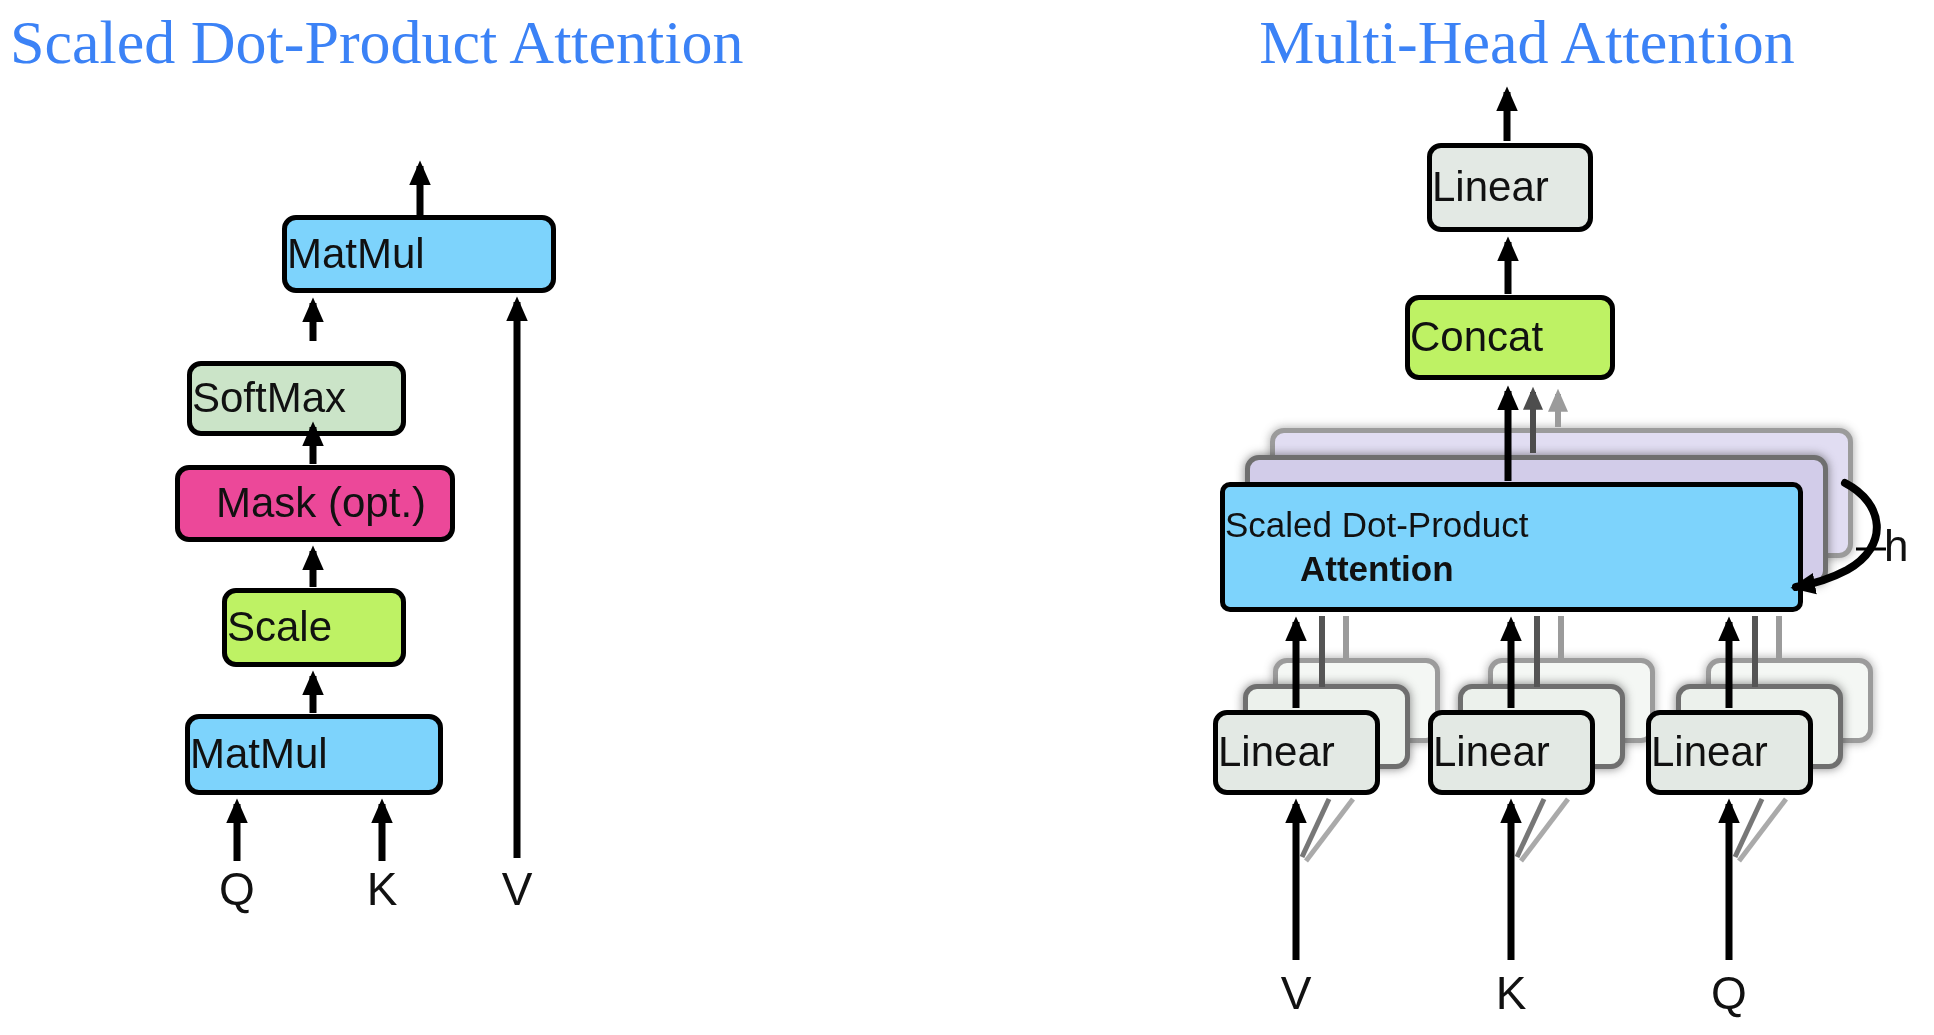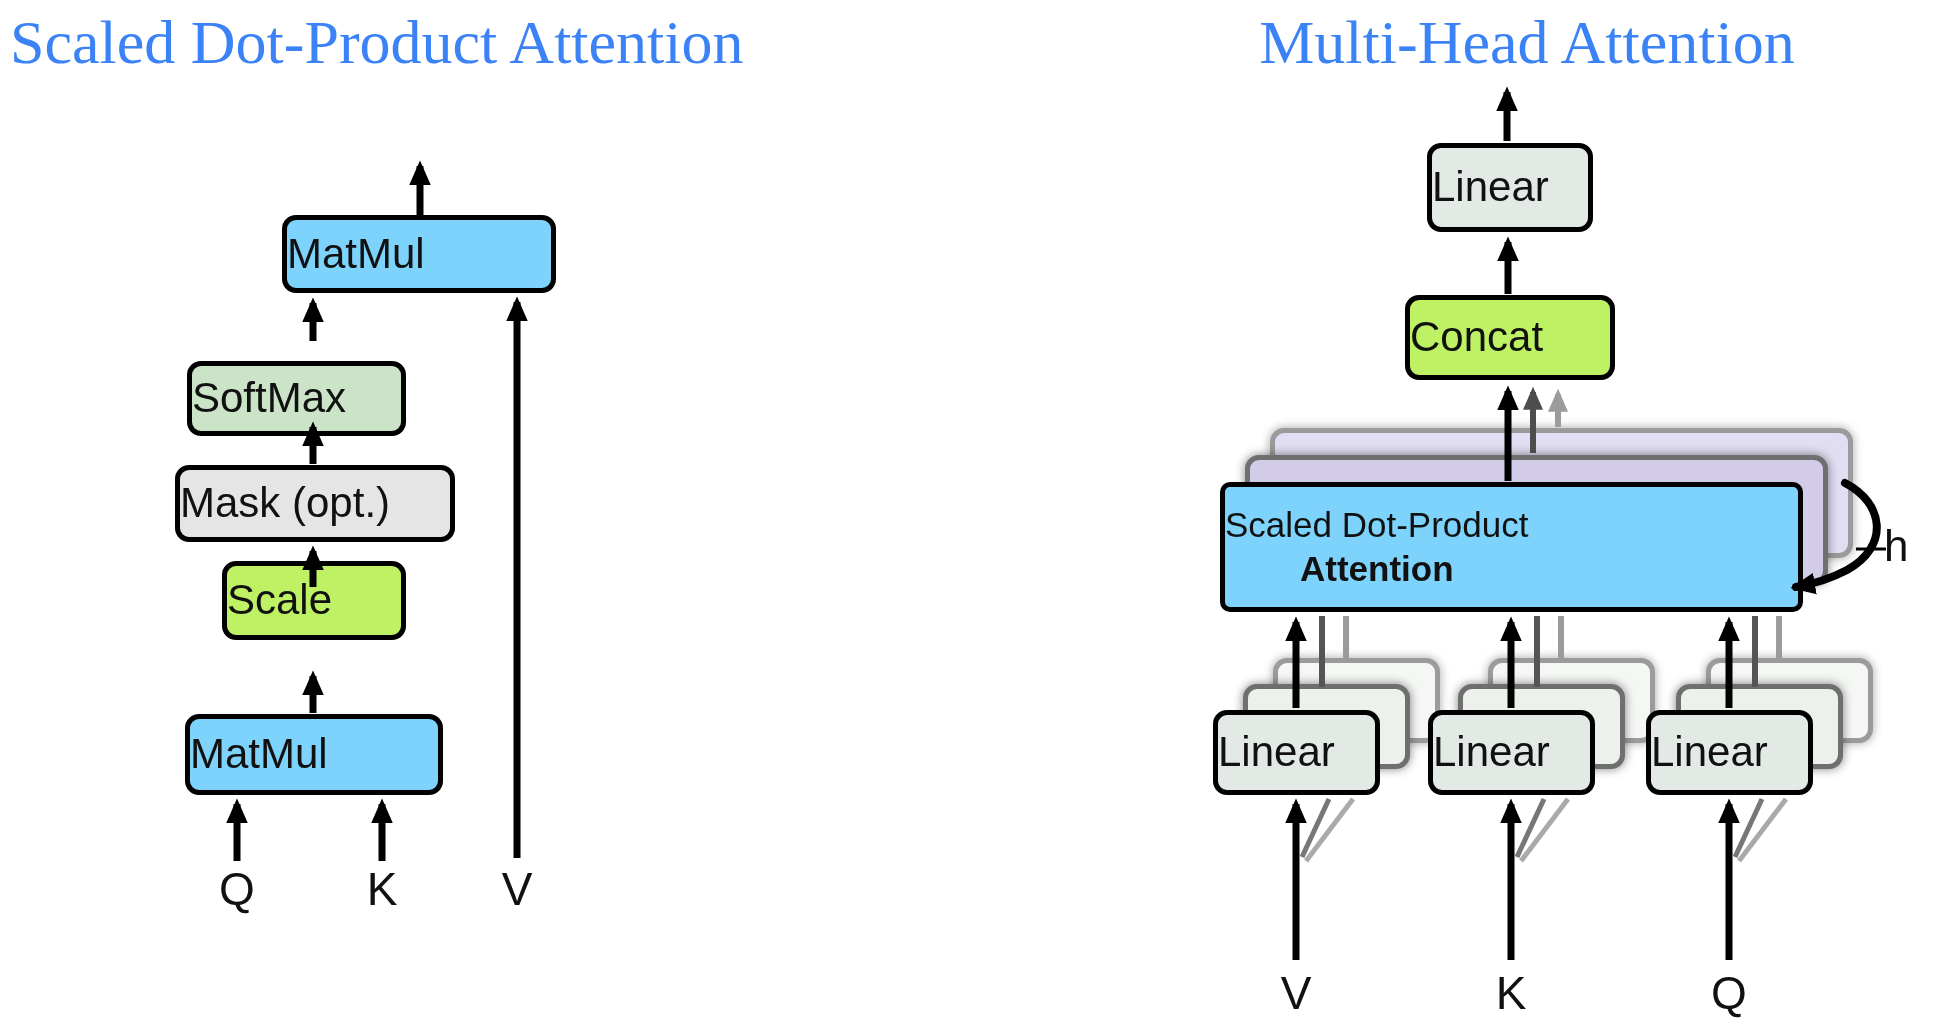--- a/index.html
+++ b/index.html
@@ -28,21 +28,21 @@
     display:flex;
     align-items:center;
     font-size:42px;
     color:#111;
     text-align:center;
     line-height:1.05;
   }
   .box.small-text{font-size:35px;line-height:44px;border-radius:10px;}
   .purple{background:#7dd3fc;}
   .green{background:#CBE4C8;}
-  .pink{background:#e5e5e5;}
+  .pink{background:#ec4899;padding-left:36px;}
   .yellow{background:#bef264;}
   .grayish{background:#E3E9E4;}
   .stack2{
     border-color:#6f6f6f;
     box-shadow:0 0 9px 1px rgba(50,50,50,0.5);
     z-index:2;
   }
   .stack3{
     border-color:#9b9b9b;
     box-shadow:0 0 9px 1px rgba(90,90,90,0.45);
@@ -87,21 +87,21 @@
   </div>
 
   <div class="box green front" style="left:187px;top:361px;width:219px;height:75px;">
     <span>SoftMax</span>
   </div>
 
   <div class="box pink front" style="left:175px;top:465px;width:280px;height:77px;">
     <span>Mask (opt.)</span>
   </div>
 
-  <div class="box yellow front" style="left:222px;top:561px;width:184px;height:79px;">
+  <div class="box yellow front" style="left:222px;top:588px;width:184px;height:79px;">
     <span>Scale</span>
   </div>
 
   <div class="box purple front" style="left:185px;top:714px;width:258px;height:81px;">
     <span>MatMul</span>
   </div>
 
   <div class="io-label" style="left:237px;top:866px;">Q</div>
   <div class="io-label" style="left:382px;top:866px;">K</div>
   <div class="io-label" style="left:517px;top:866px;">V</div>

